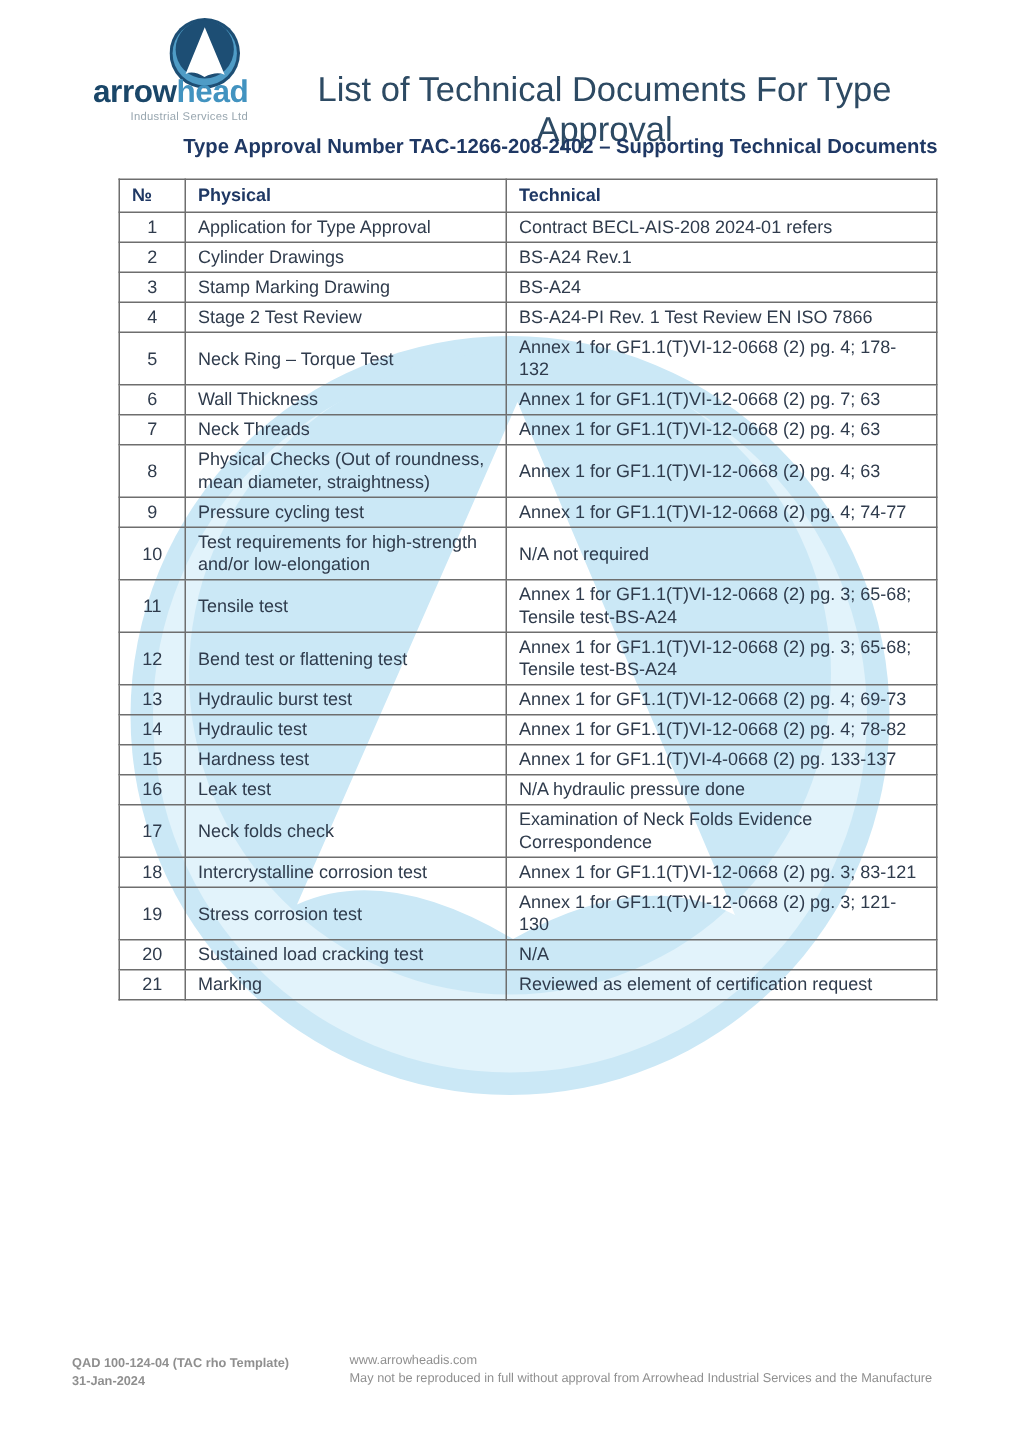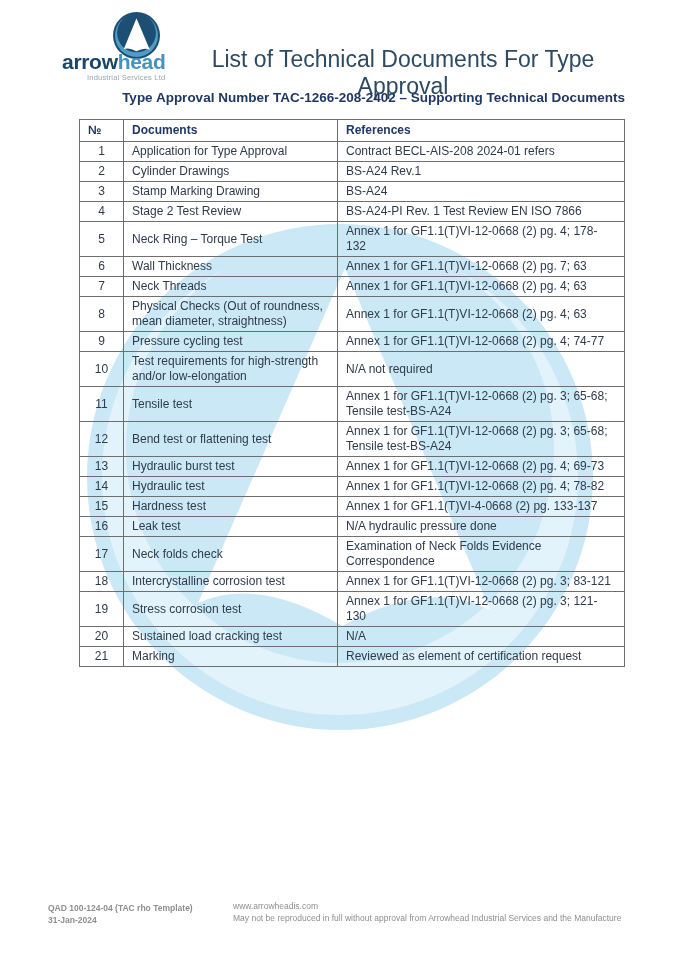--- a/index.html
+++ b/index.html
@@ -60,22 +60,22 @@
   <div class="logo-word"><span class="arrow">arrow</span><span class="head">head</span></div>
   <div class="logo-tagline">Industrial Services Ltd</div>
 
   <div class="page-title">List of Technical Documents For Type Approval</div>
   <div class="subtitle">Type Approval Number TAC-1266-208-2402 – Supporting Technical Documents</div>
 
   <table class="doc-table">
     <thead>
       <tr>
         <th class="col-num">№</th>
-        <th class="col-doc">Documents</th>
-        <th>References</th>
+        <th class="col-doc">Physical</th>
+        <th>Technical</th>
       </tr>
     </thead>
     <tbody id="doc-table-body">
         <tr>
           <td class="num">1</td>
           <td>Application for Type Approval</td>
           <td>Contract BECL-AIS-208 2024-01 refers</td>
         </tr>
         <tr>
           <td class="num">2</td>

